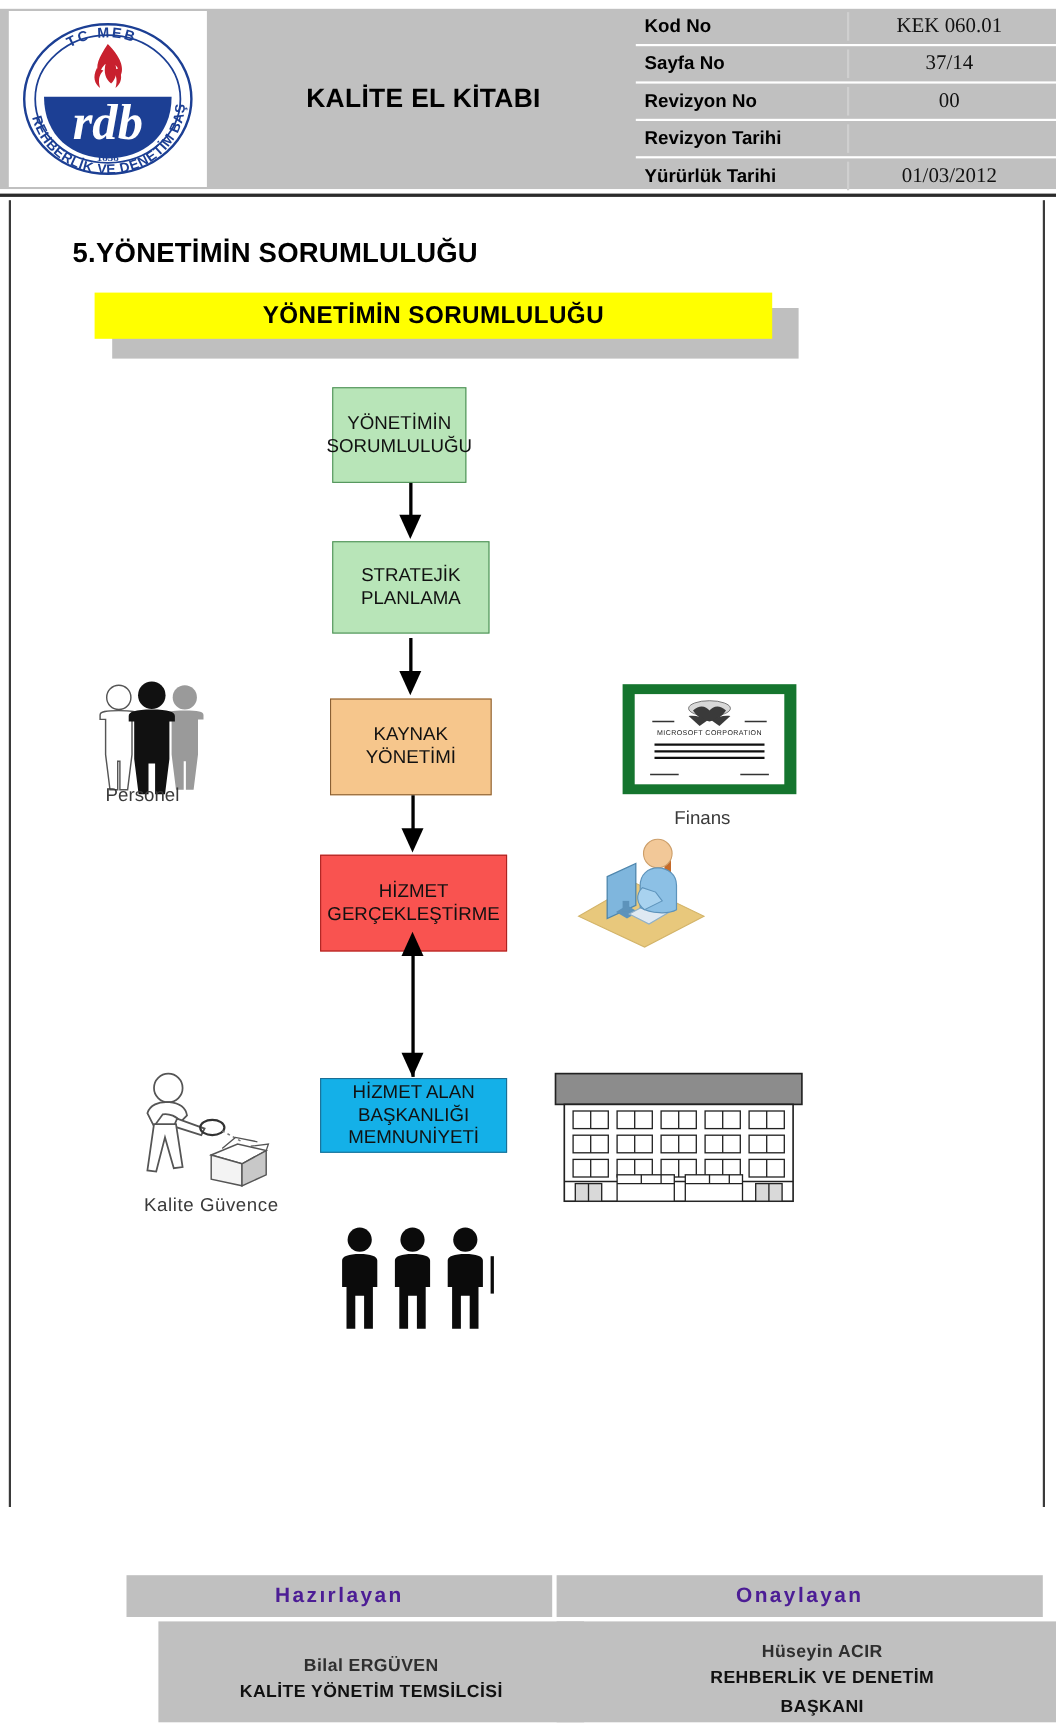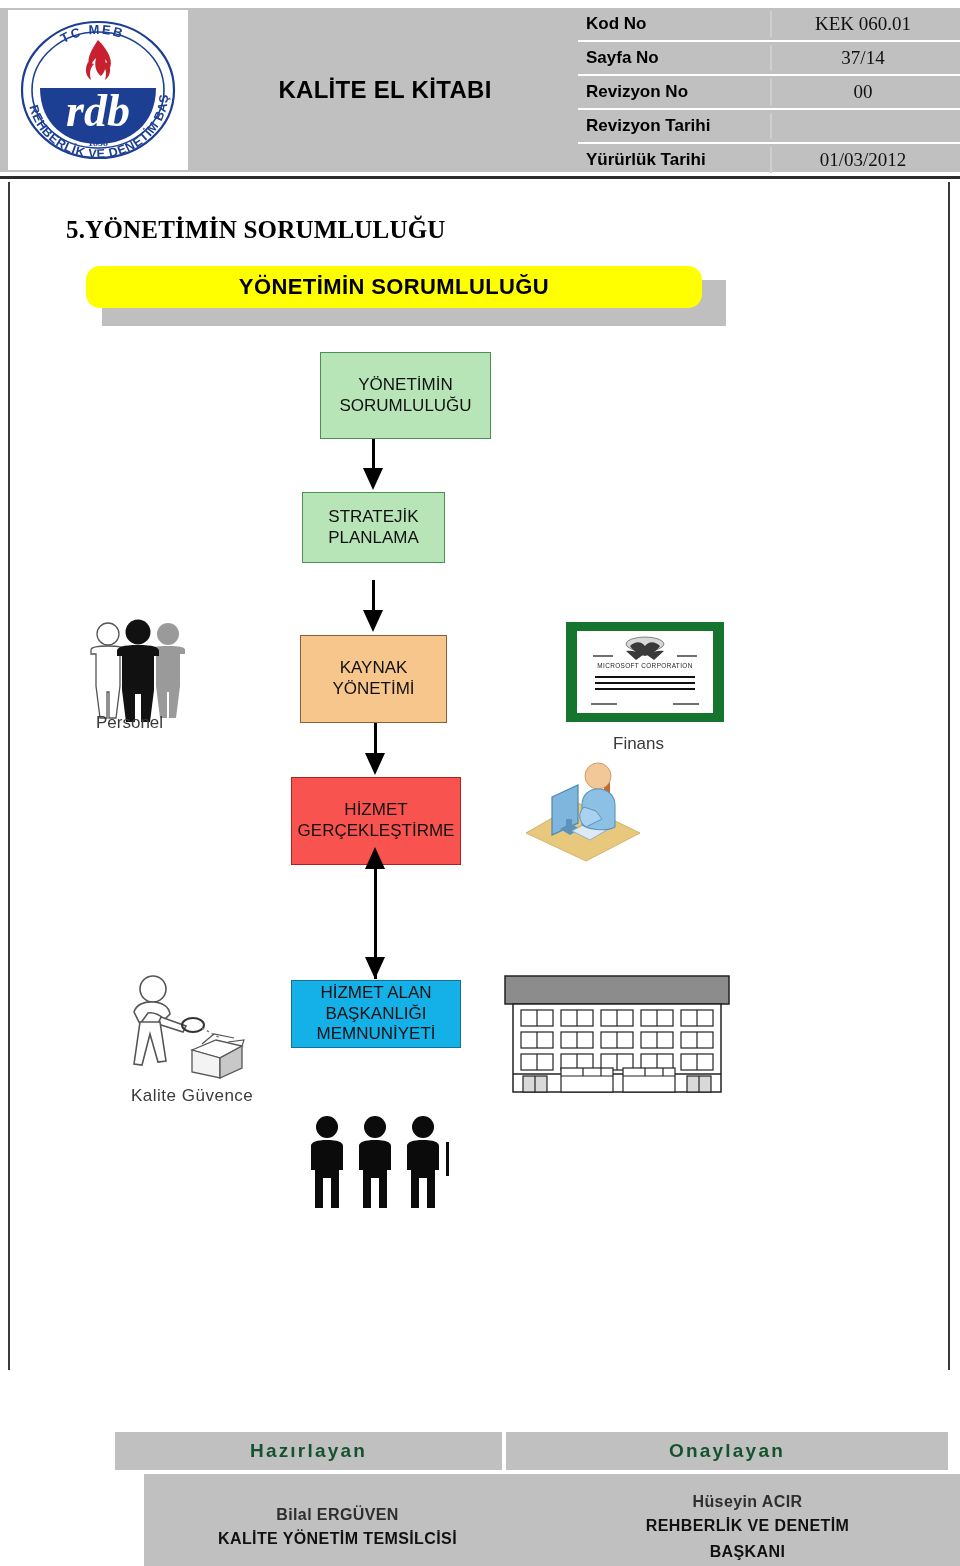--- a/index.html
+++ b/index.html
@@ -42,45 +42,45 @@
   }
   .hdr-value{
     position:absolute;left:196px;top:0;width:178px;height:32px;line-height:32px;
     text-align:center;font-family:"Liberation Serif", serif;font-size:19px;color:#111;
   }
   .hdr-value-sep{position:absolute;left:192px;top:3px;width:2px;height:26px;background:#cfcfcf;}
 
   
   .section-heading{
     position:absolute;left:66px;top:216px;
-    font-family:Liberation Serif, serif;font-size:25px;font-weight:bold;
+    font-family:Liberation Sans, sans-serif;font-size:25px;font-weight:bold;
     letter-spacing:.2px;color:#000;white-space:nowrap;
   }
 
   
   .banner-wrap{position:absolute;left:86px;top:266px;width:640px;height:60px;}
   .banner-shadow{position:absolute;left:16px;top:14px;width:624px;height:46px;background:#bfbfbf;}
   .banner{
     position:absolute;left:0;top:0;width:616px;height:42px;background:#ffff00;
-    display:flex;align-items:center;justify-content:center;border-radius:14px;
+    display:flex;align-items:center;justify-content:center;
   }
   .banner-text{font-size:22px;font-weight:bold;color:#000;letter-spacing:.4px;white-space:nowrap;}
 
   
   .diagram{position:absolute;left:0;top:330px;width:960px;height:910px;}
 
   .fbox{
     position:absolute;display:flex;align-items:center;justify-content:center;
     text-align:center;font-size:17px;line-height:1.22;color:#111;
     box-sizing:border-box;
   }
   .fbox span{display:block;}
 
-  .box-yonetim  {left:302px;top:22px;  width:171px;height:87px; background:#b8e5b8;border:1.6px solid #4c8f55;margin-left:18px;}
-  .box-stratejik{left:302px;top:162px; width:143px;height:71px; background:#b8e5b8;border:1.6px solid #4c8f55;}
+  .box-yonetim  {left:302px;top:22px;  width:122px;height:87px; background:#b8e5b8;border:1.6px solid #4c8f55;}
+  .box-stratejik{left:302px;top:162px; width:143px;height:84px; background:#b8e5b8;border:1.6px solid #4c8f55;}
   .box-kaynak   {left:300px;top:305px; width:147px;height:88px; background:#f6c68c;border:1.6px solid #8a6034;}
   .box-hizmet   {left:291px;top:447px; width:170px;height:88px; background:#f95350;border:1.6px solid #aa2320;}
   .box-memnuniyet{left:291px;top:650px;width:170px;height:68px; background:#14b0e8;border:1.6px solid #1b6e94;}
 
   
   .arrow-shaft{position:absolute;width:3px;background:#000;}
   .arrow-head-down{
     position:absolute;width:0;height:0;
     border-left:10px solid transparent;border-right:10px solid transparent;
     border-top:22px solid #000;
@@ -117,21 +117,21 @@
   .art-kalite{left:104px;top:642px;width:154px;height:110px;}
   .art-building{left:491px;top:640px;width:258px;height:128px;}
   .art-people3{left:303px;top:782px;width:152px;height:102px;}
 
   
   .footer{position:absolute;left:115px;top:1420px;width:833px;height:146px;}
   .foot-head{position:absolute;left:0;top:12px;width:833px;height:38px;}
   .foot-head-cell{
     position:absolute;top:0;height:38px;background:#c0c0c0;
     display:flex;align-items:center;justify-content:center;
-    font-size:19px;font-weight:bold;letter-spacing:2.2px;color:#14532d;
+    font-size:19px;font-weight:bold;letter-spacing:2.2px;color:#4c1d95;
   }
   .foot-head-left{left:0;width:387px;}
   .foot-head-right{left:391px;width:442px;}
   .foot-body-cell{
     position:absolute;top:54px;height:92px;background:#c0c0c0;
     display:flex;flex-direction:column;align-items:center;justify-content:center;
     gap:4px;padding-top:16px;box-sizing:border-box;
   }
   .foot-body-left{left:0;width:387px;margin-left:29px;}
   .foot-body-right{left:391px;width:483px;}

